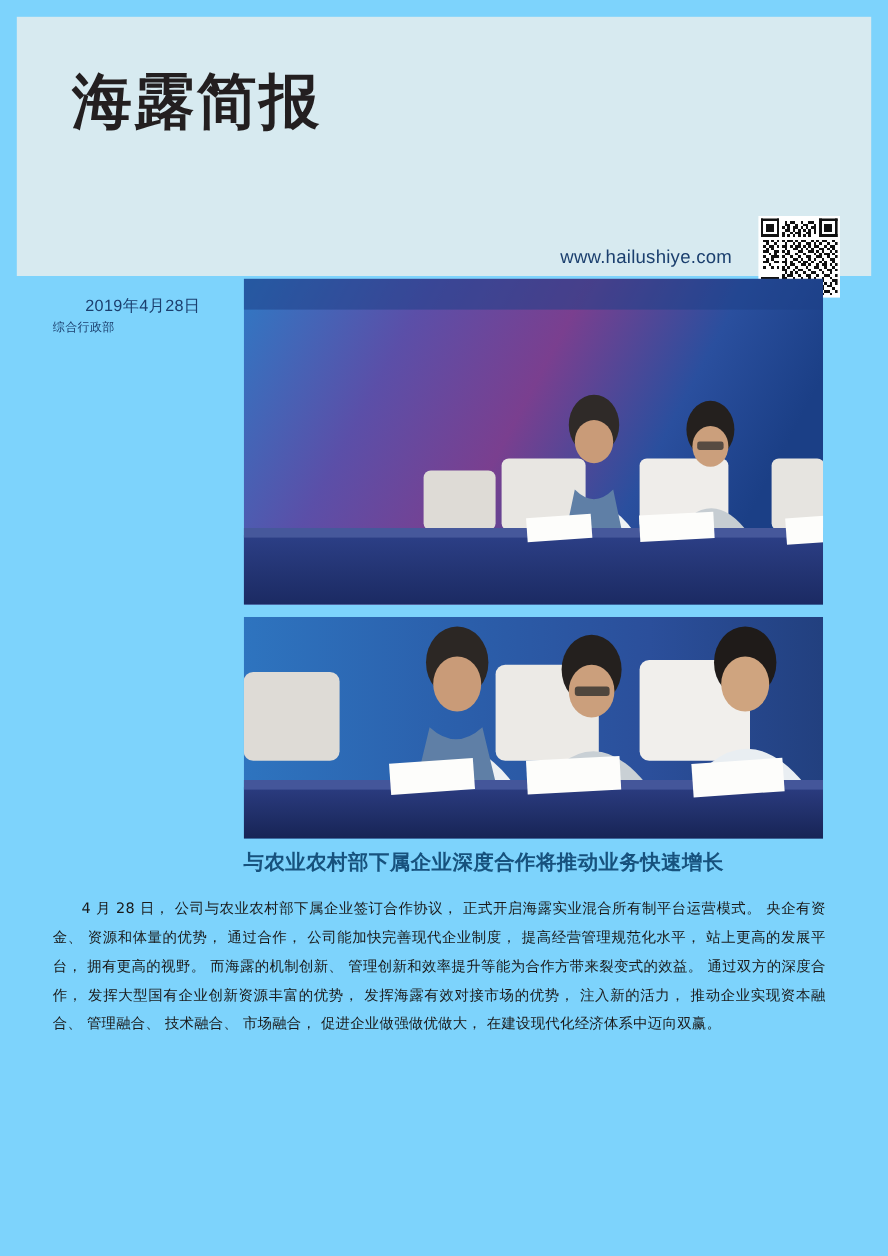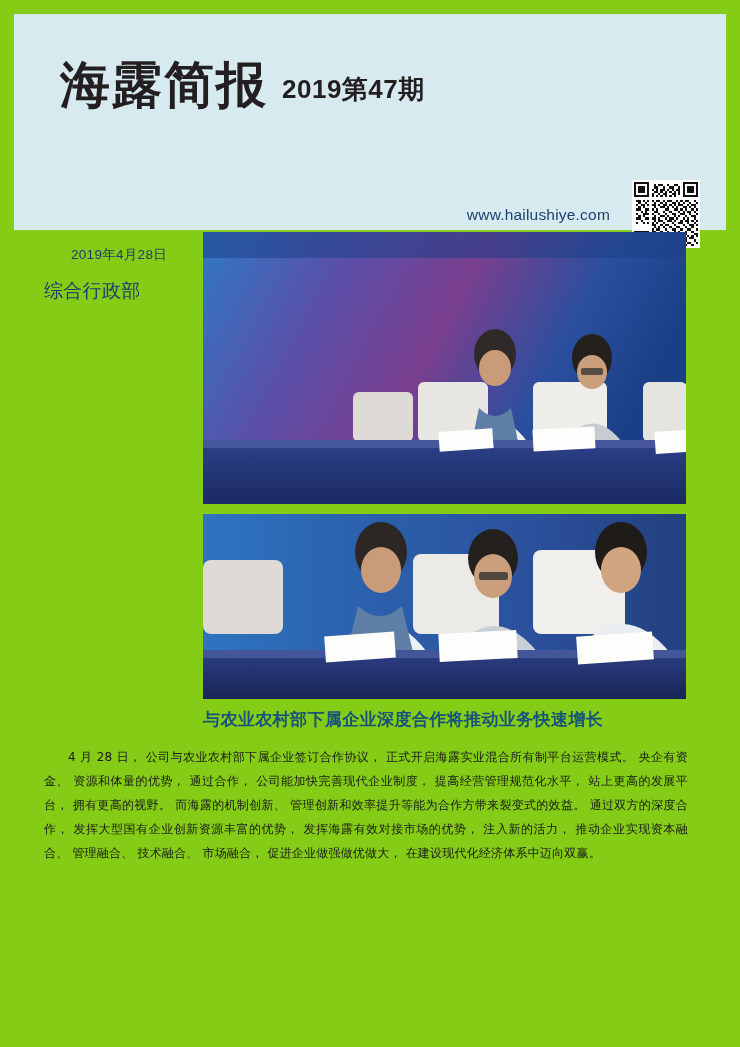--- a/index.html
+++ b/index.html
@@ -13,21 +13,21 @@
     font-family: "Liberation Sans", "DejaVu Sans", sans-serif;
     color: #222;
     position: relative;
     overflow: hidden;
   }
 
   .page {
     position: relative;
     width: 740px;
     height: 1047px;
-    background: #84cc16;
+    background: #7dd3fc;
     box-sizing: border-box;
   }
 
   
   .header {
     position: absolute;
     left: 14px;
     top: 14px;
     width: 712px;
     height: 216px;
@@ -90,22 +90,22 @@
     width: 150px;
     color: #1b3f6e;
   }
   .meta-date {
     font-size: 13.5px;
     line-height: 1.6;
     letter-spacing: 0.3px;
     text-align: center;
   }
   .meta-dept {
-    font-size: 19px;
-    margin-top: 12px;
+    font-size: 10px;
+    margin-top: 0;
     letter-spacing: 0.3px;
     font-family: Liberation Serif, serif;
   }
 
   
   .photo {
     position: absolute;
     overflow: hidden;
   }
   .photo-1 {
@@ -152,21 +152,20 @@
 </style>
 </head>
 <body>
 
 <div class="page">
 
   <div class="header">
 
     <div class="masthead">
       <div class="masthead-title">海露简报</div>
-      <div class="masthead-issue">2019第47期</div>
     </div>
 
     <div class="website">www.hailushiye.com</div>
 
     <div class="qr">
       <svg viewBox="0 0 29 29" width="64" height="64" shape-rendering="crispEdges" aria-hidden="true">
         <rect width="29" height="29" fill="#ffffff"></rect>
         <g fill="#111111">
 
           <rect x="0" y="0" width="7" height="1"></rect>

